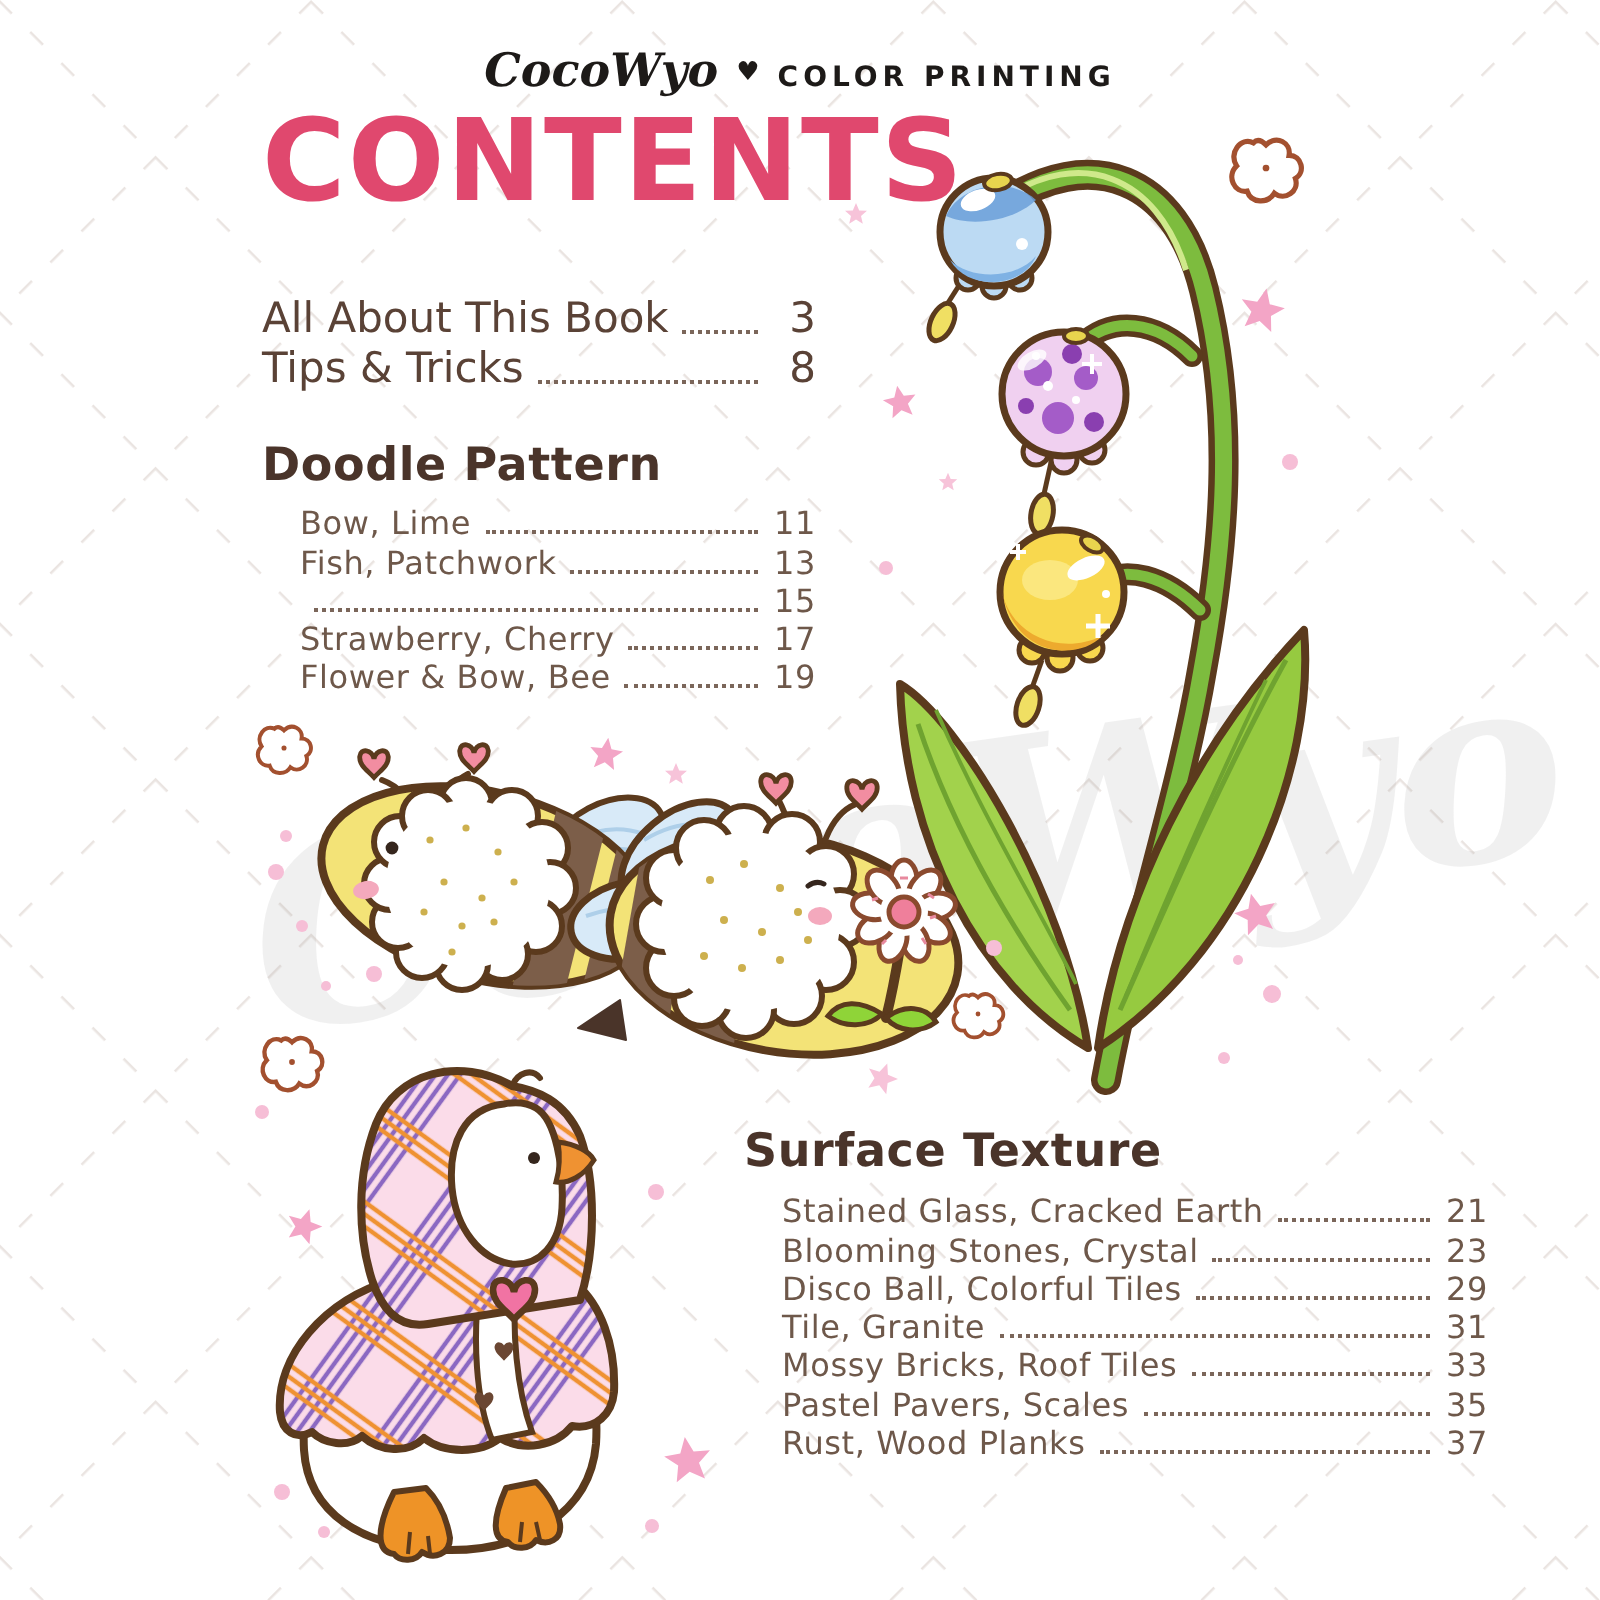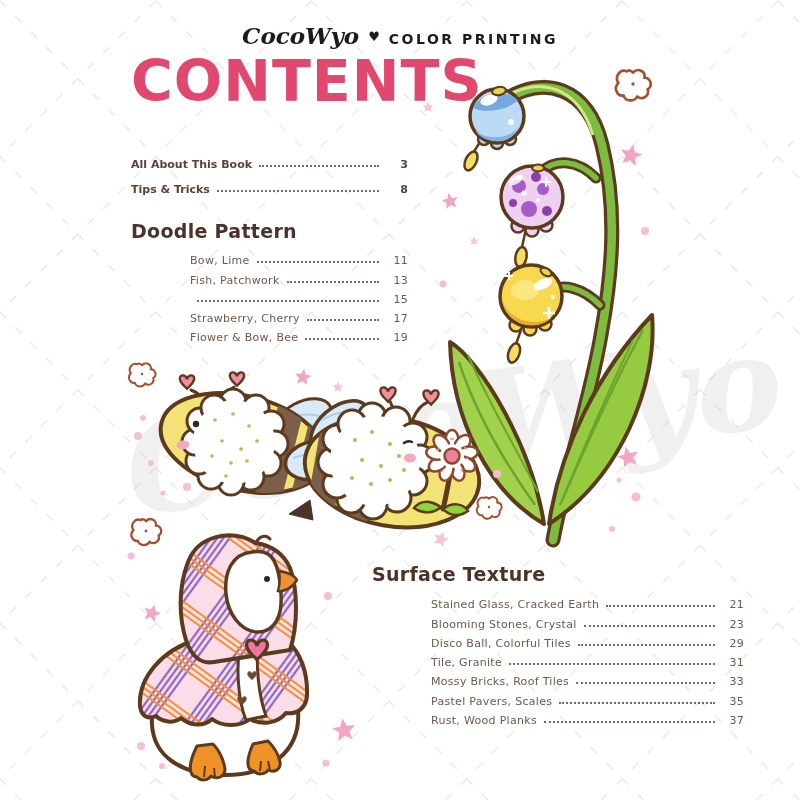--- a/index.html
+++ b/index.html
@@ -15,26 +15,26 @@
   .hdr-title{font-size:14px;font-weight:bold;letter-spacing:2.5px;}
 
   
   .big-title{left:131px;top:48px;font-size:57px;font-weight:bold;letter-spacing:1px;color:#e0486e;text-align:center;}
 
   
   .toc{color:#5c463a;}
   .toc-left{left:131px;top:146px;width:277px;}
   .toc-right{left:372px;top:563px;width:372px;}
   .toc-row{display:flex;align-items:flex-end;}
-  .toc-top .toc-row{font-size:11px;font-weight:bold;height:25px;color:#5a4236;}
-  .sec-title{font-size:19px;font-weight:bold;color:#4a342a;letter-spacing:.3px;}
+  .toc-top .toc-row{font-size:21px;font-weight:normal;height:25px;color:#5a4236;}
+  .sec-title{font-size:23px;font-weight:bold;color:#4a342a;letter-spacing:.3px;}
   .toc-left .sec-title{margin-top:24px;margin-bottom:6px;}
   .toc-right .sec-title{margin-bottom:7px;}
   .sec-items{margin-left:19px;}
-  .sec-items .toc-row{font-size:11px;height:19.3px;color:#6e584a;letter-spacing:.3px;margin-left:40px;}
+  .sec-items .toc-row{font-size:16px;height:19.3px;color:#6e584a;letter-spacing:.3px;}
   .dots{flex:1;border-bottom:2px dotted #7b665a;margin:0 5px 4px 7px;min-width:12px;}
   .pg{min-width:24px;text-align:right;}
 </style>
 </head>
 <body>
 
 <div class="page">
 
 <svg class="art" width="800" height="800" viewBox="0 0 800 800">
   <defs>

